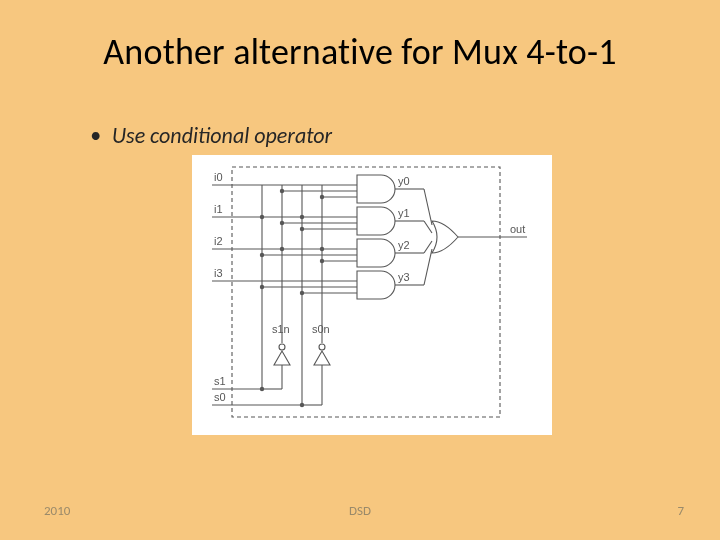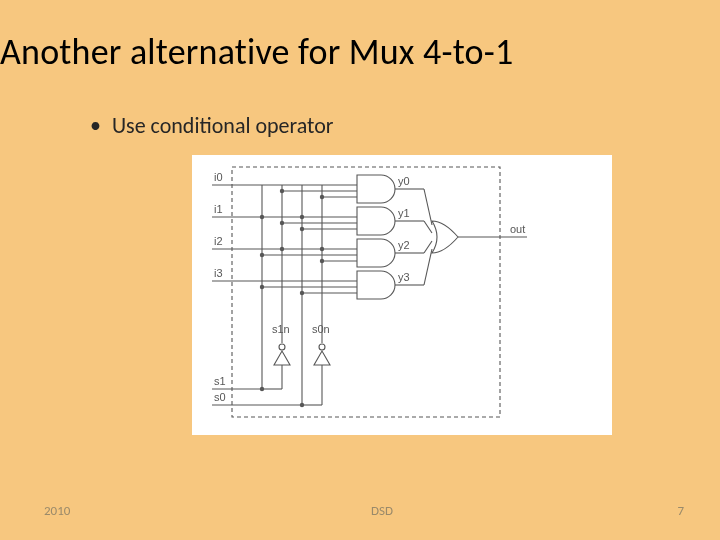--- a/index.html
+++ b/index.html
@@ -6,52 +6,53 @@
   html, body { width: 720px; height: 540px; overflow: hidden; }
   body {
     background: #f7c77f;
     font-family: Calibri, "Segoe UI", Arial, sans-serif;
     position: relative;
   }
   .title {
     position: absolute;
     top: 30px;
     left: 0; right: 0;
-    text-align: left;
+    text-align: center;
     font-size: 36px;
     font-weight: 400;
     color: #000;
     letter-spacing: 0.2px;
   }
   .bullet {
     position: absolute;
-    top: 112px;
+    top: 122px;
     left: 90px;
     font-size: 22px;
     color: #262626;
+    font-style: italic;
   }
   .bullet-dot { margin-right: 6px; }
   .diagram-wrap {
     position: absolute;
     top: 155px;
     left: 192px;
-    width: 420px;
+    width: 360px;
     height: 280px;
     background: #ffffff;
   }
   .diagram-wrap svg { display: block; }
   .footer {
     position: absolute;
     bottom: 22px;
     left: 0; right: 0;
     font-size: 13px;
     color: #9a8a6a;
   }
   .footer-left  { position: absolute; left: 36px;  bottom: 0; margin-left: 8px; }
-  .footer-mid   { position: absolute; left: 50%; transform: translateX(-50%); bottom: 0; margin-left: 22px; }
+  .footer-mid   { position: absolute; left: 50%; transform: translateX(-50%); bottom: 0; }
   .footer-right { position: absolute; right: 36px; bottom: 0; }
 </style>
 </head>
 <body>
 
 <div class="title">Another alternative for Mux 4-to-1</div>
 
 <div class="bullet">
   <span class="bullet-dot">•</span>
   <span>Use conditional operator</span>

